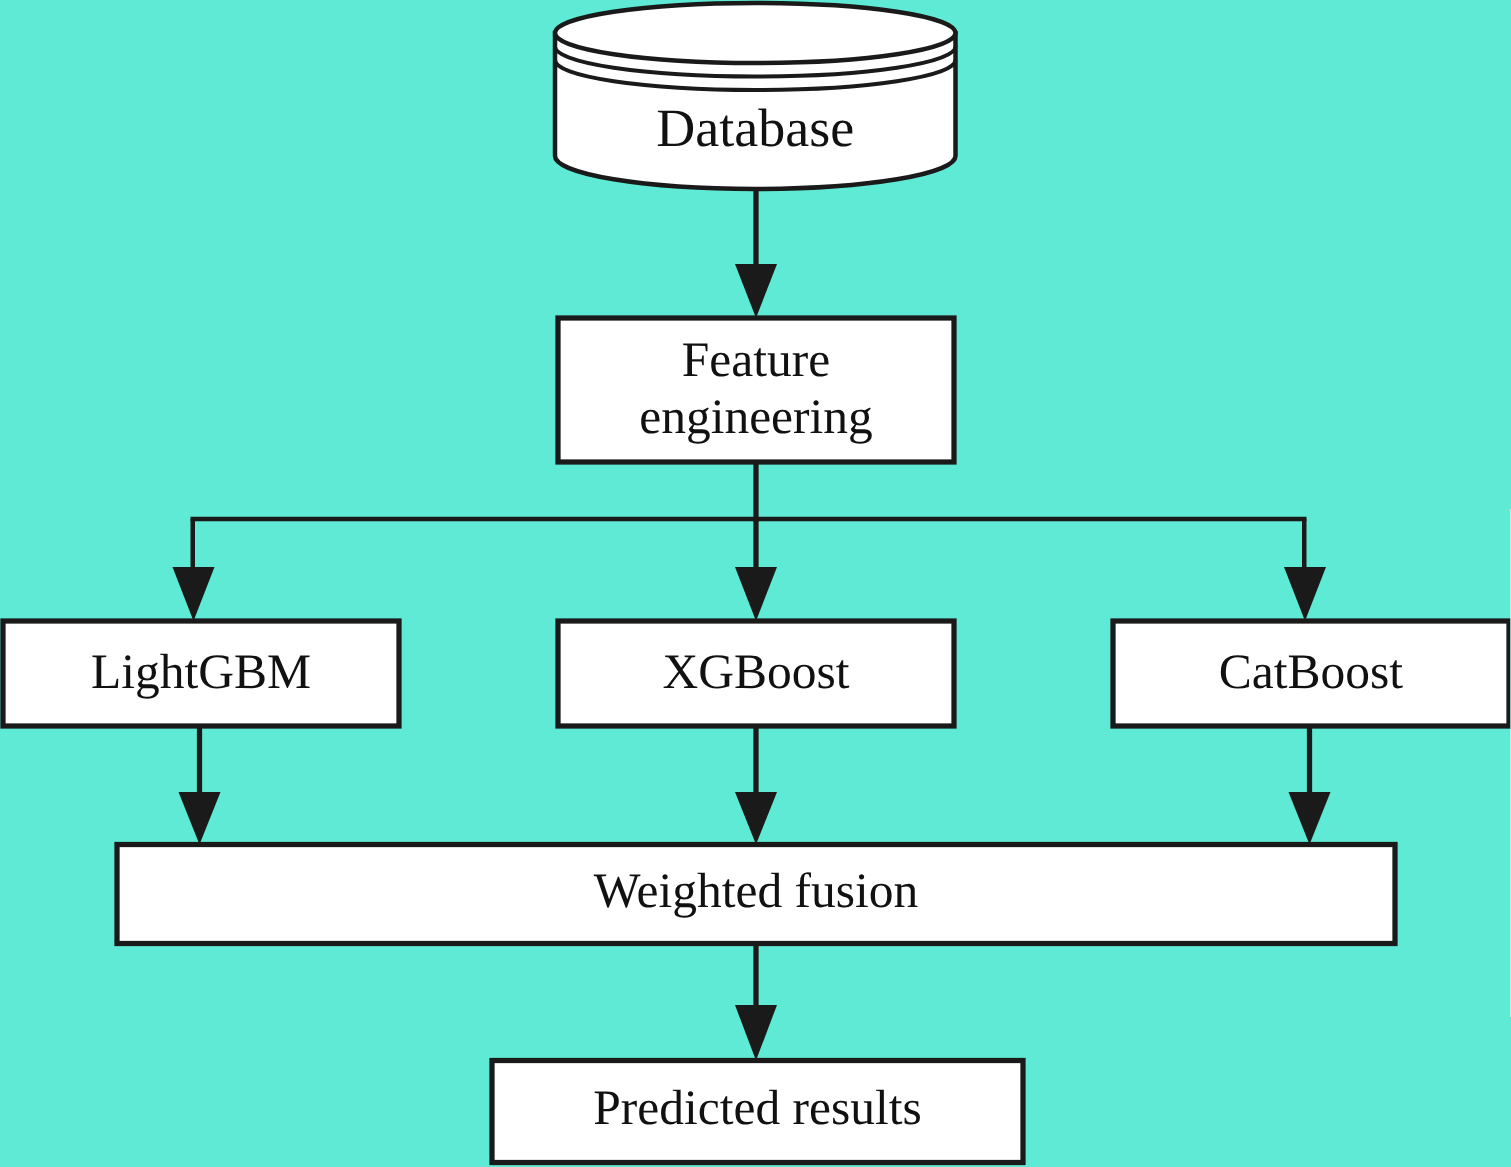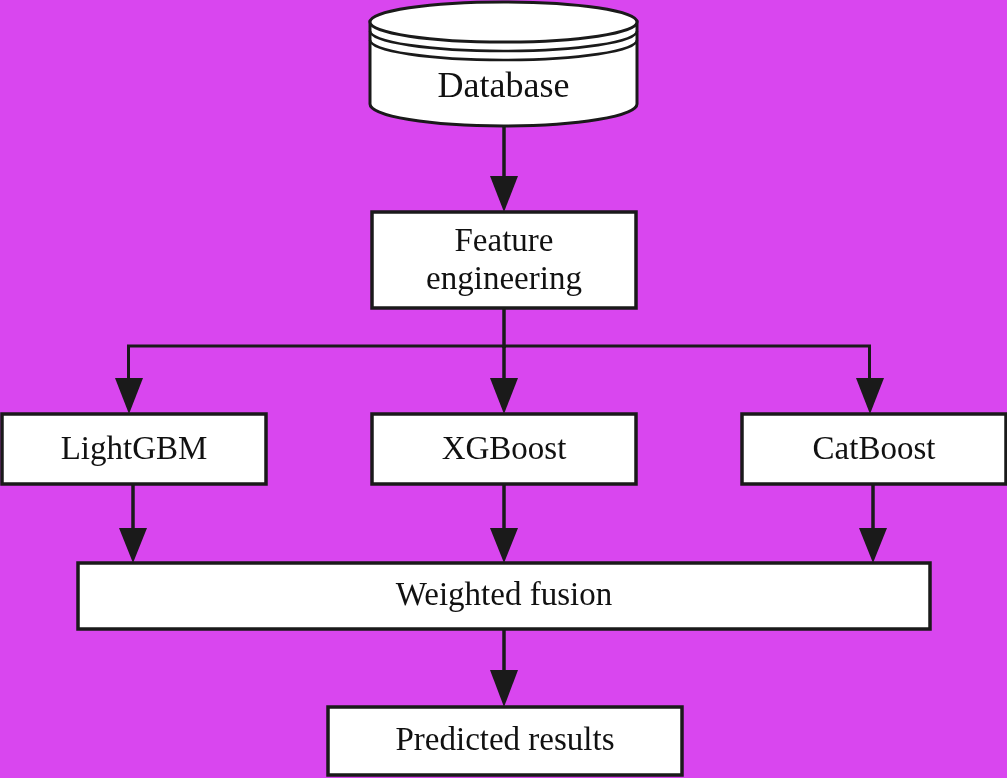--- a/index.html
+++ b/index.html
@@ -8,21 +8,21 @@
     padding: 0;
     background: #ffffff;
   }
   body {
     font-family: "Liberation Serif", "DejaVu Serif", serif;
   }
   #canvas {
     position: relative;
     width: 1007px;
     height: 778px;
-    background: #d946ef;
+    background: #5eead4;
     overflow: hidden;
   }
   #flow-svg {
     position: absolute;
     top: 0;
     left: 0;
     width: 1007px;
     height: 778px;
     display: block;
   }

